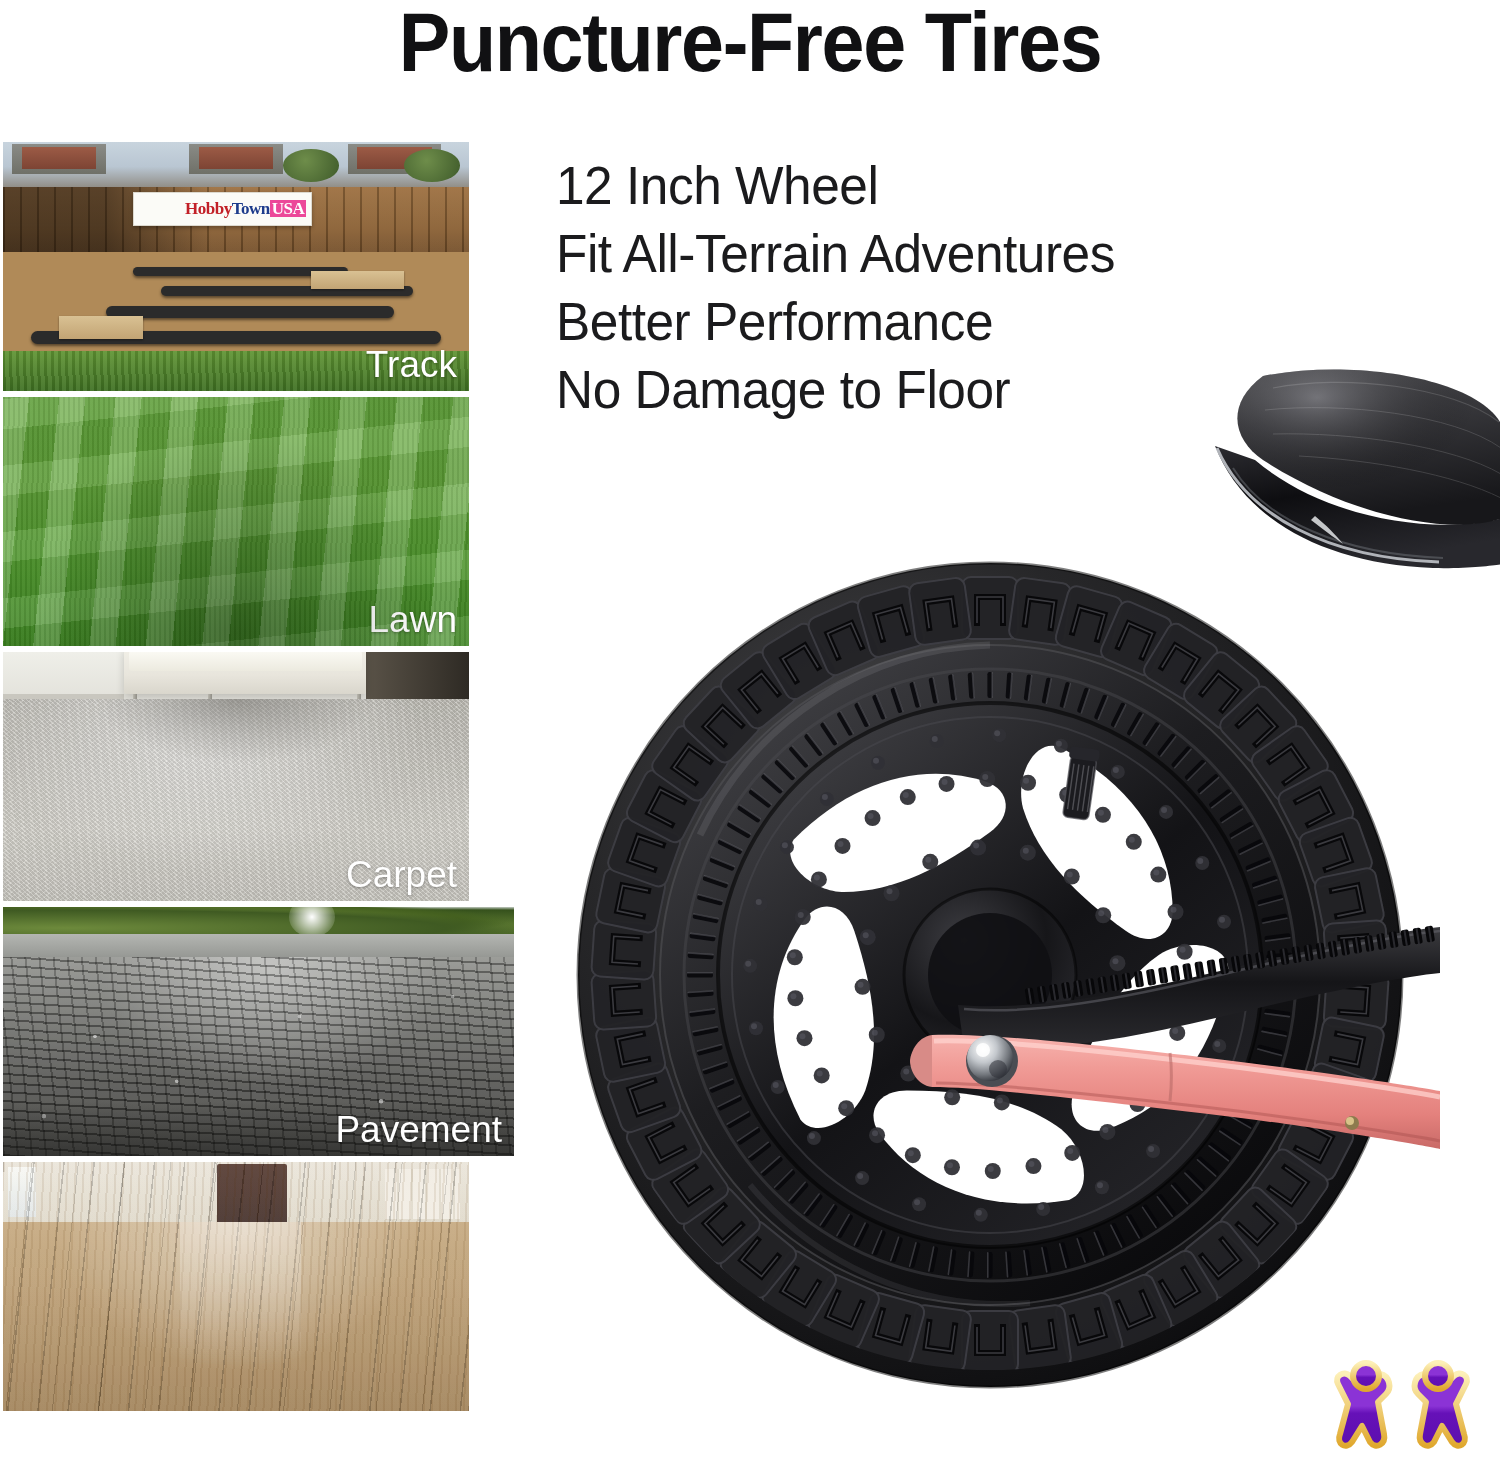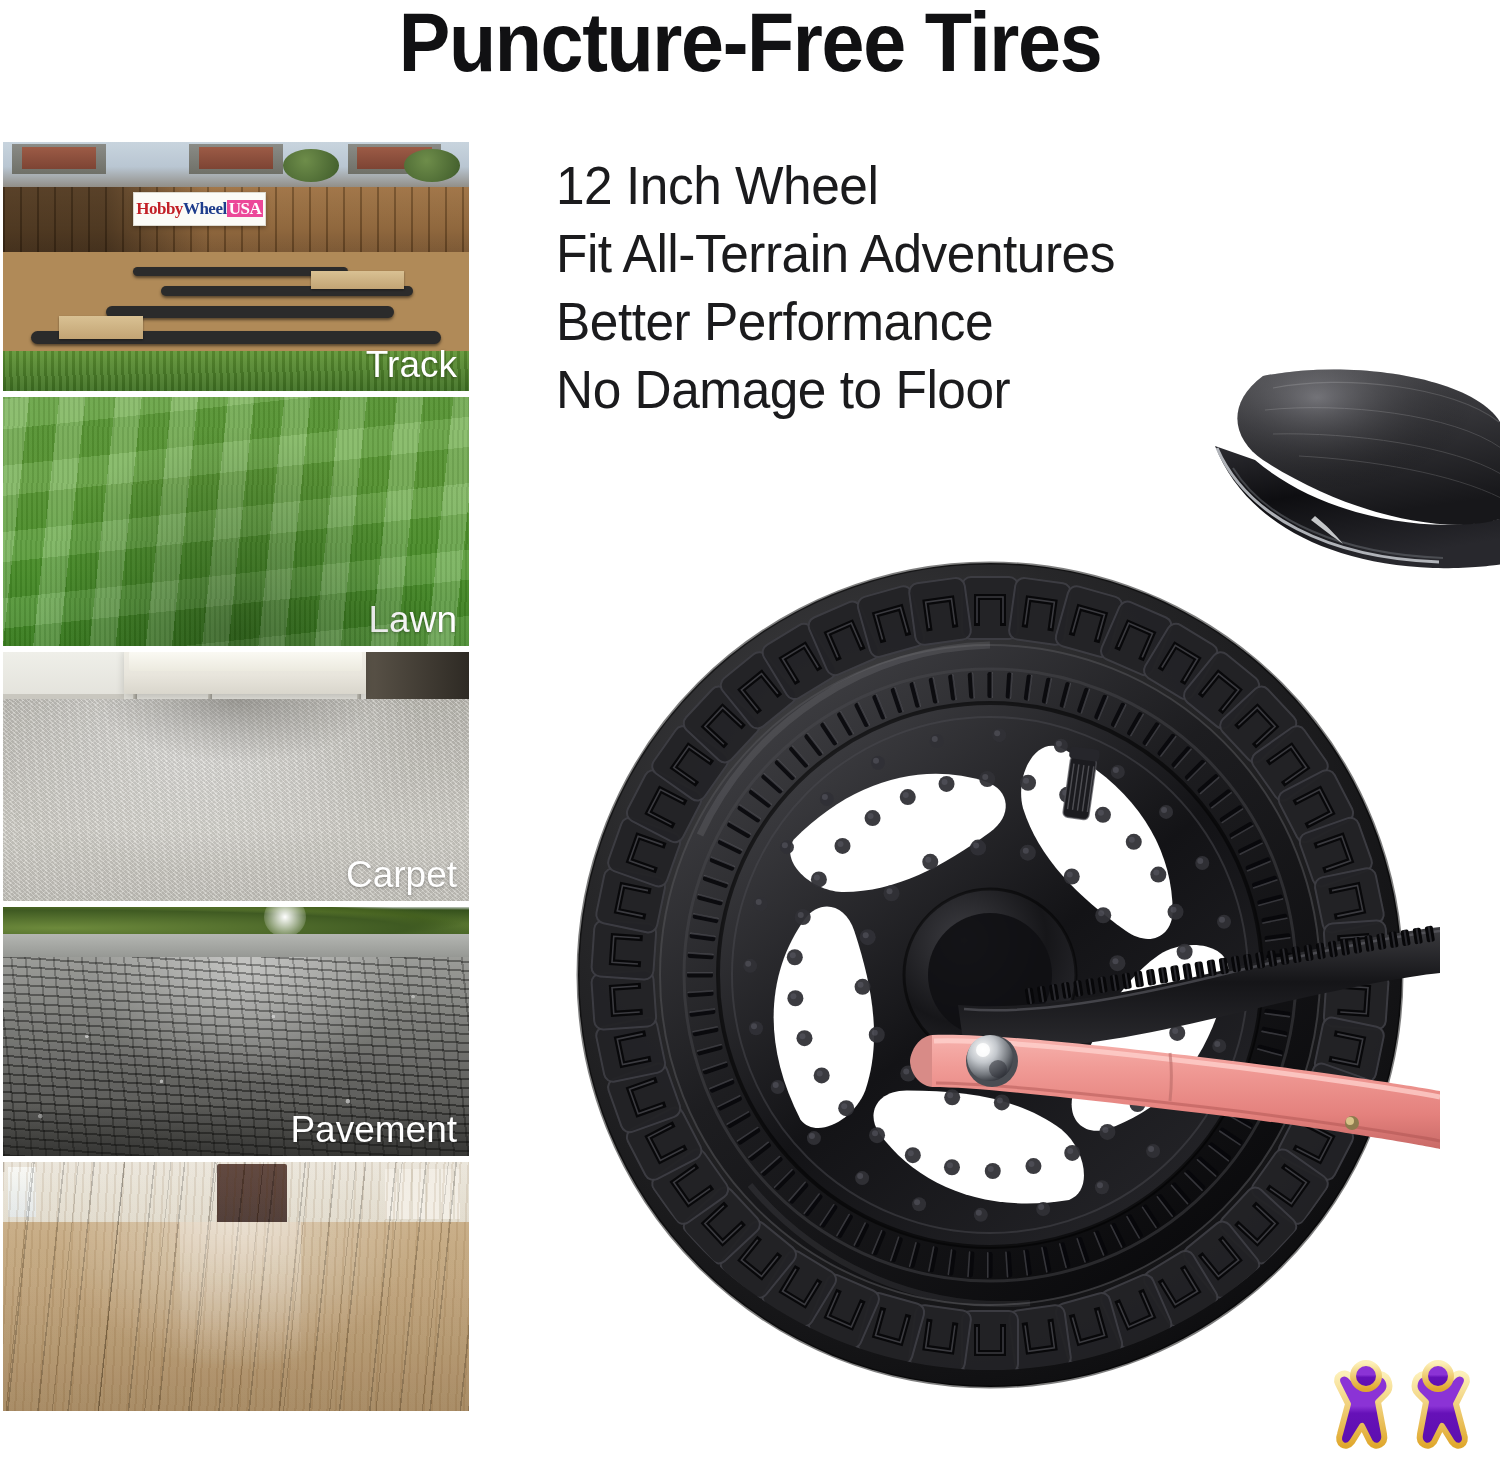--- a/index.html
+++ b/index.html
@@ -69,21 +69,21 @@
     background:
       repeating-linear-gradient(90deg,
         rgba(0,0,0,.22) 0 2px, rgba(255,255,255,.05) 2px 17px),
       linear-gradient(#9d7040 0%,#8a6034 55%,#6d4a27 100%);
   }
   .tk-fence:after{content:"";position:absolute;left:0;top:0;width:100%;height:100%;
     background:linear-gradient(90deg,rgba(0,0,0,.45) 0 22%,rgba(0,0,0,0) 45%);}
   .tk-banner{position:absolute;left:28%;top:20%;width:28%;height:13%;
     background:#fbfbf7;border:1px solid #dcd9cf;
     display:flex;align-items:center;justify-content:center;
-    box-shadow:0 2px 4px rgba(0,0,0,.3);}
+    box-shadow:0 2px 4px rgba(0,0,0,.3);padding-left:46px;}
   .tk-banner span{
     font-family:"Liberation Serif", serif;font-weight:bold;font-size:17px;
     letter-spacing:-.5px;white-space:nowrap;line-height:1;
   }
   .tk-b1{color:#c22027;}
   .tk-b2{color:#1d3c8c;}
   .tk-b3{color:#c22027;background:#ec4899;color:#fff;padding:0 2px;}
   .tk-dirt{position:absolute;left:0;top:44%;width:100%;height:48%;
     background:
       radial-gradient(ellipse at 30% 90%,rgba(255,255,255,.22),rgba(255,255,255,0) 55%),
@@ -135,21 +135,21 @@
       linear-gradient(#bfbdb6 0%,#c9c7c0 30%,#d6d4cd 65%,#cbc9c2 100%);}
   .cp-floor:after{content:"";position:absolute;inset:0;
     background:
       repeating-linear-gradient(42deg,rgba(255,255,255,.30) 0 1px,rgba(0,0,0,.12) 1px 3px),
       repeating-linear-gradient(-38deg,rgba(255,255,255,.22) 0 1px,rgba(0,0,0,.09) 1px 4px);
     opacity:.55;}
   .cp-shadow{position:absolute;left:20%;top:19%;width:60%;height:26%;
     background:radial-gradient(ellipse at 50% 0%,rgba(90,88,82,.45),rgba(0,0,0,0) 70%);}
 
   
-  .t-pave{background:#6e6d69;}
+  .t-pave{background:#6e6d69;padding-left:45px;}
   .pv-trees{position:absolute;left:0;top:0;width:100%;height:14%;
     background:
       radial-gradient(ellipse at 12% 60%,#6d8a3c,#3f5a22 60%,rgba(0,0,0,0) 72%),
       radial-gradient(ellipse at 34% 40%,#7d9a46,#44601f 60%,rgba(0,0,0,0) 70%),
       radial-gradient(ellipse at 88% 55%,#5f7c33,#35511c 60%,rgba(0,0,0,0) 72%),
       linear-gradient(#cfd6d1,#9aa79a);}
   .pv-sun{position:absolute;left:56%;top:-4%;width:9%;height:16%;border-radius:50%;
     background:radial-gradient(circle,#ffffff,rgba(255,255,255,.2) 70%,rgba(255,255,255,0));}
   .pv-far{position:absolute;left:0;top:11%;width:100%;height:12%;
     background:linear-gradient(#b4b6b2,#8d8f8b);}
@@ -231,21 +231,21 @@
     <div class="tk-roof" style="left:4%;"></div>
     <div class="tk-house" style="left:40%;"></div>
     <div class="tk-roof" style="left:42%;"></div>
     <div class="tk-house" style="left:74%;"></div>
     <div class="tk-roof" style="left:76%;"></div>
     <div class="tk-trees" style="left:60%;"></div>
     <div class="tk-trees" style="left:86%;"></div>
     <div class="tk-fence"></div>
     <div class="tk-banner">
       <span class="tk-b1">Hobby</span>
-        <span class="tk-b2">Wheel</span>
+        <span class="tk-b2">Town</span>
         <span class="tk-b3">USA</span>
     </div>
     <div class="tk-dirt"></div>
     <div class="tk-berm" style="left:28%;top:50%;width:46%;height:4%;"></div>
     <div class="tk-berm" style="left:34%;top:58%;width:54%;height:4%;"></div>
     <div class="tk-berm" style="left:22%;top:66%;width:62%;height:4.5%;"></div>
     <div class="tk-berm" style="left:6%;top:76%;width:88%;height:5%;"></div>
     <div class="tk-plywood" style="left:12%;top:70%;width:18%;height:9%;"></div>
     <div class="tk-plywood" style="left:66%;top:52%;width:20%;height:7%;"></div>
     <div class="tk-grass"></div>

